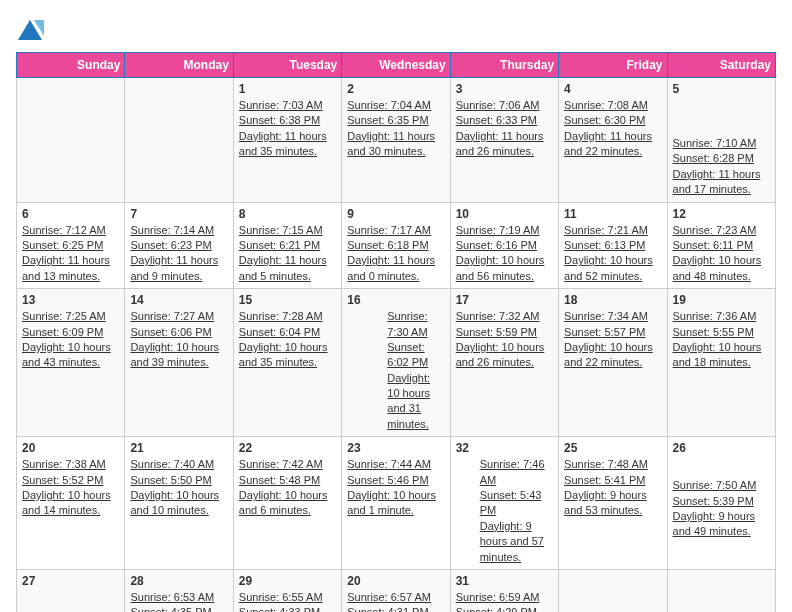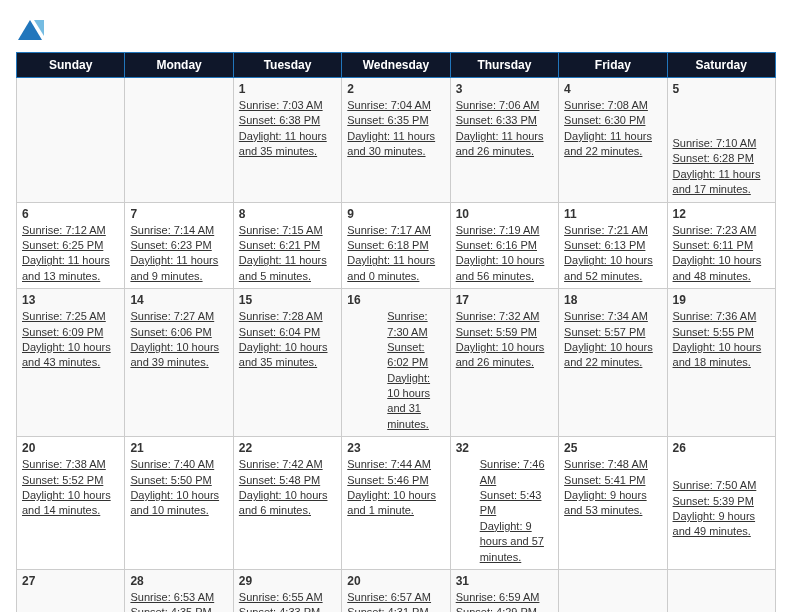--- a/index.html
+++ b/index.html
@@ -50,26 +50,26 @@
     }
     .location {
       font-size: 16px;
       color: #333;
     }
     table {
       width: 100%;
       border-collapse: collapse;
     }
     th {
-      background-color: #0f172a;
+      background-color: #ec4899;
       color: #fff;
       font-size: 12px;
       font-weight: bold;
       padding: 5px 4px;
-      text-align: center;
+      text-align: right;
       border: 1px solid #2176bc;
     }
     td {
       border: 1px solid #ccc;
       vertical-align: top;
       padding: 4px 5px;
       font-size: 10px;
       color: #333;
       height: 80px;
       width: calc(100% / 7);

